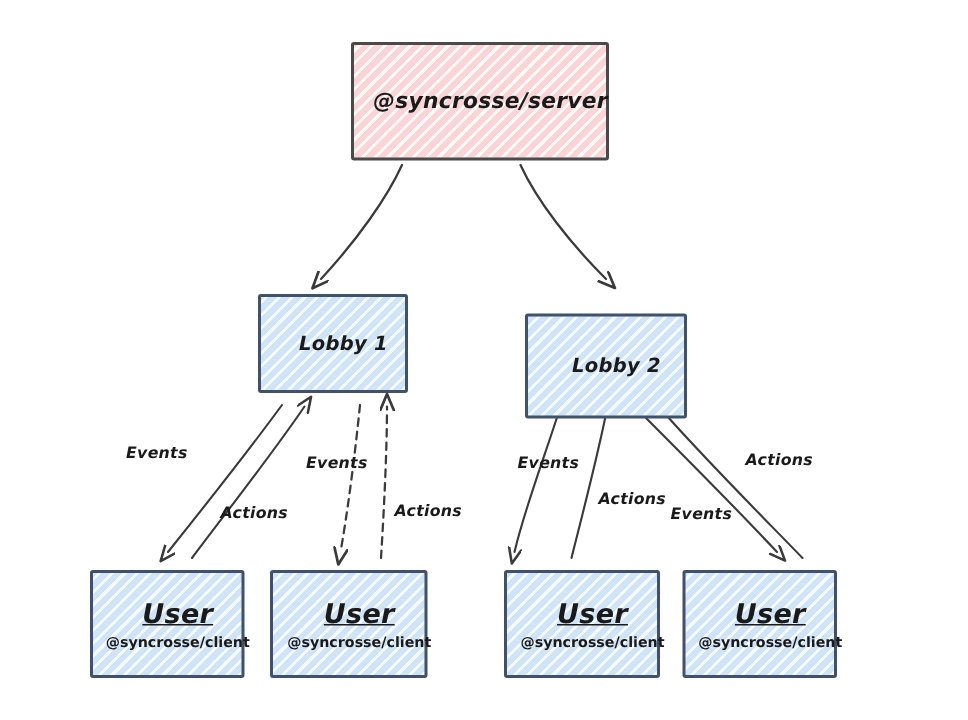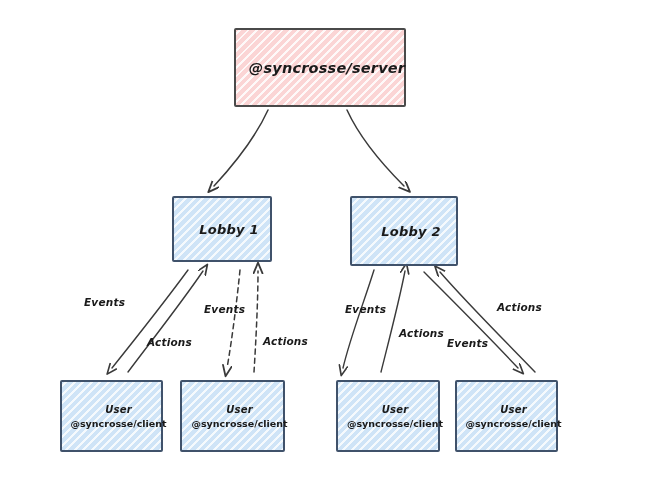--- a/index.html
+++ b/index.html
@@ -62,22 +62,23 @@
     font-size: 13px;
     letter-spacing: 0.2px;
     white-space: nowrap;
     font-style: italic;
     font-weight: 600;
   }
   .node.server .node-title {
     font-size: 14.5px;
   }
   .node.user .node-title {
-    font-size: 10px;
+    font-size: 18px;
     margin-bottom: 3px;
+    text-decoration: underline;
   }
   .node-sub {
     color: #1a1a1a;
     font-size: 9.5px;
     white-space: nowrap;
     font-weight: 600;
   }
   .edge-label {
     position: absolute;
     color: #1a1a1a;
@@ -143,21 +144,21 @@
   </svg>
 
   <div class="node server" style="left:234px; top:28px; width:172px; height:79px;">
     <span class="node-title">@syncrosse/server</span>
   </div>
 
   <div class="node lobby" style="left:172px; top:196px; width:100px; height:66px;">
     <span class="node-title">Lobby 1</span>
   </div>
 
-  <div class="node lobby" style="left:350px; top:196px; width:108px; height:70px;">
+  <div class="node lobby" style="left:350px; top:209px; width:108px; height:70px;">
     <span class="node-title">Lobby 2</span>
   </div>
 
   <div class="node user" style="left:60px; top:380px; width:103px; height:72px;">
     <span class="node-title">User</span>
     <span class="node-sub">@syncrosse/client</span>
   </div>
 
   <div class="node user" style="left:180px; top:380px; width:105px; height:72px;">
     <span class="node-title">User</span>

